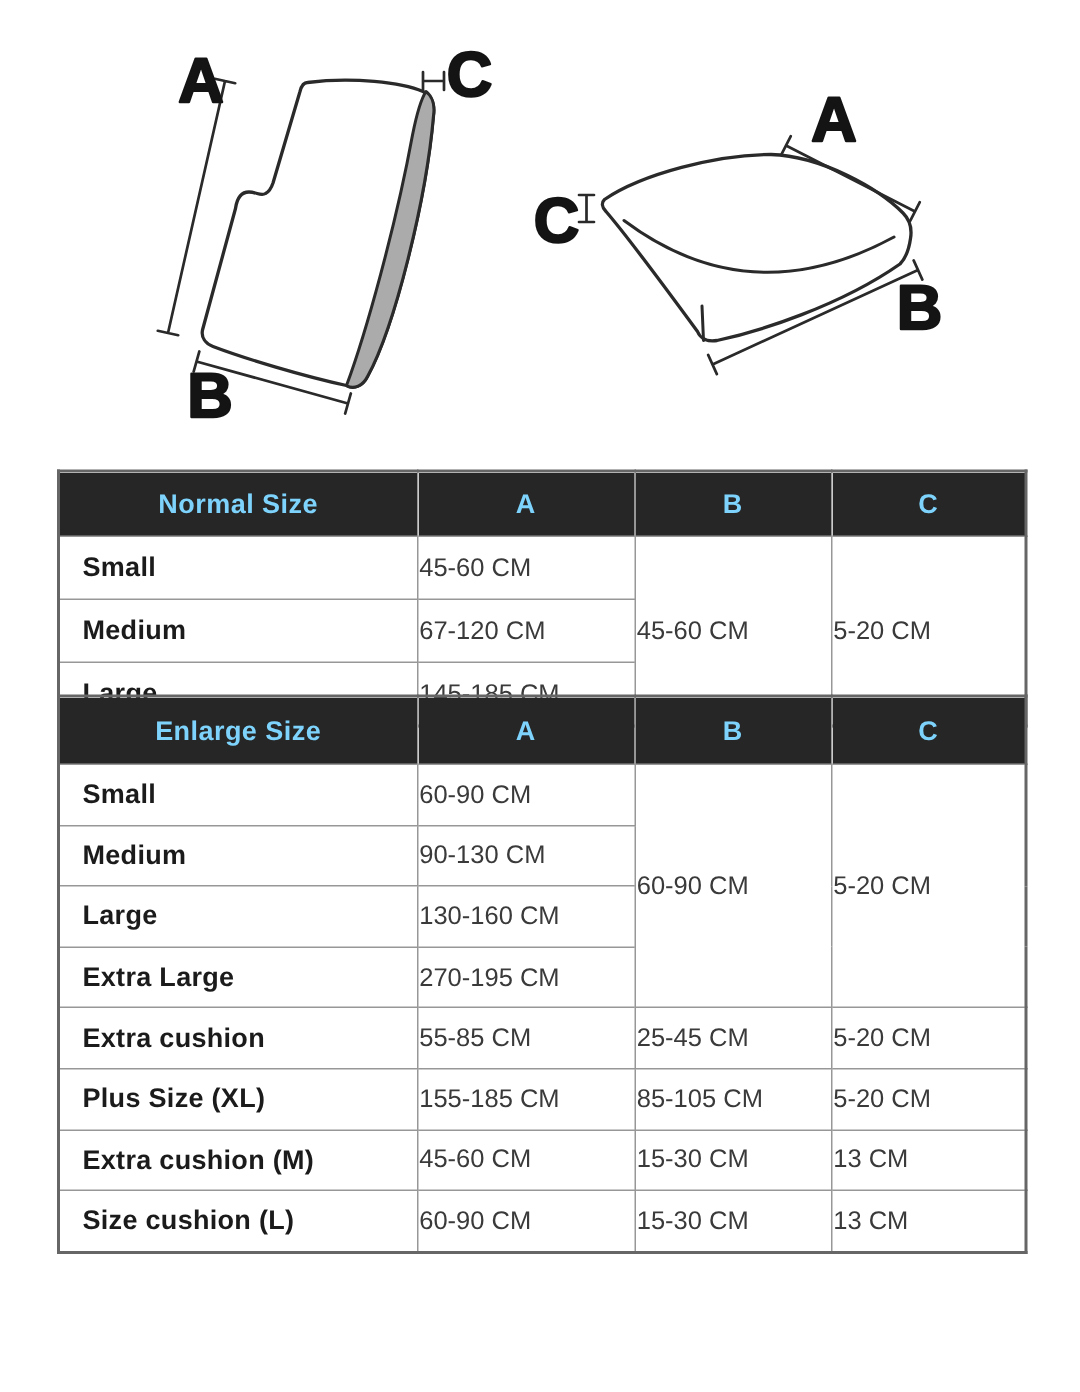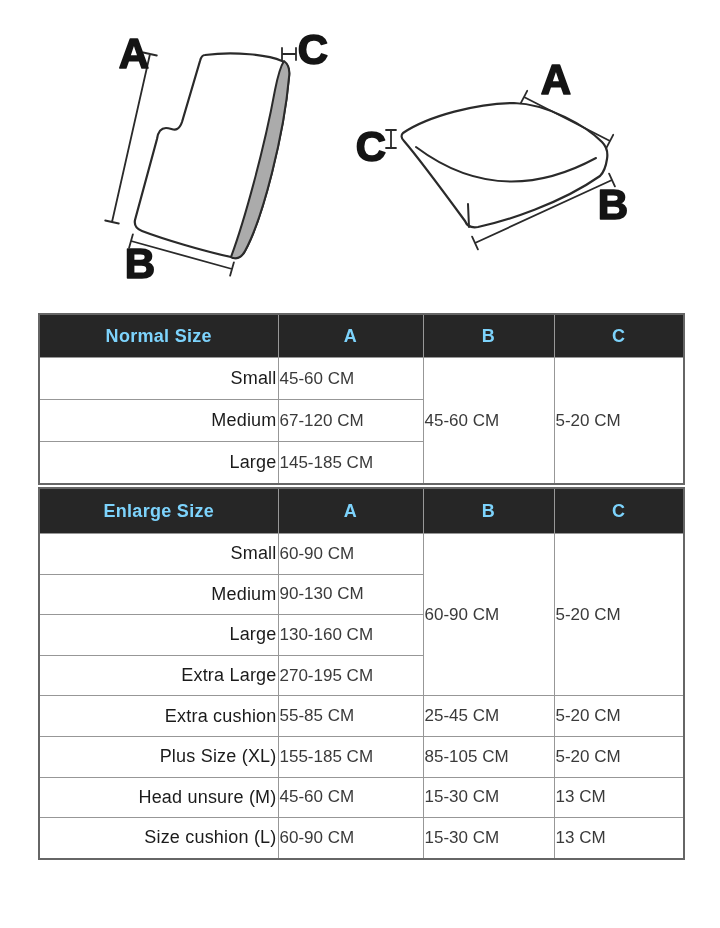--- a/index.html
+++ b/index.html
@@ -10,33 +10,33 @@
   .diagrams{position:absolute;left:0;top:0;width:720px;height:308px;}
   .dim-letter{
     font-family:"Liberation Sans","DejaVu Sans",sans-serif;
     font-weight:bold;fill:#141414;stroke:#141414;stroke-width:1.6;paint-order:stroke;
   }
   table.size-table{
     position:absolute;left:38px;width:645px;border-collapse:collapse;table-layout:fixed;
     border:2px solid #666;
   }
   table.t1{top:313px;}
-  table.t2{top:487px;border-radius:15px;}
+  table.t2{top:463px;border-radius:15px;}
   .size-table th,.size-table td{border:1px solid #979797;overflow:hidden;white-space:nowrap;}
   .size-table th{
     background:#262626;color:#7dd3fc;font-weight:bold;font-size:18px;
     text-align:center;letter-spacing:.3px;
   }
   .t1 th{height:40px;}
   .t2 th{height:42px;}
   .t1 td{height:39px;}
   .t2 td{height:37.6px;}
   td.lbl{
-    font-weight:normal;font-size:18px;color:#1b1b1b;text-align:right;
-    padding-left:32px;letter-spacing:.2px;
+    font-weight:bold;font-size:18px;color:#1b1b1b;text-align:left;
+    padding-left:15px;letter-spacing:.2px;
   }
   td.val{
     font-weight:normal;font-size:17px;color:#3a3a3a;text-align:left;
     padding-right:15px;vertical-align:middle;
   }
   .note{
     position:absolute;left:0;top:864px;width:720px;text-align:center;
     font-weight:bold;font-size:18px;color:#bf2f34;letter-spacing:.1px;
   }
 </style>
@@ -176,21 +176,21 @@
         <td class="val">25-45 CM</td>
         <td class="val">5-20 CM</td>
       </tr>
       <tr>
         <td class="lbl">Plus Size (XL)</td>
         <td class="val">155-185 CM</td>
         <td class="val">85-105 CM</td>
         <td class="val">5-20 CM</td>
       </tr>
       <tr>
-        <td class="lbl">Head unsure (M)</td>
+        <td class="lbl">Extra cushion (M)</td>
         <td class="val">45-60 CM</td>
         <td class="val">15-30 CM</td>
         <td class="val">13 CM</td>
       </tr>
       <tr>
         <td class="lbl">Size cushion (L)</td>
         <td class="val">60-90 CM</td>
         <td class="val">15-30 CM</td>
         <td class="val">13 CM</td>
       </tr>

